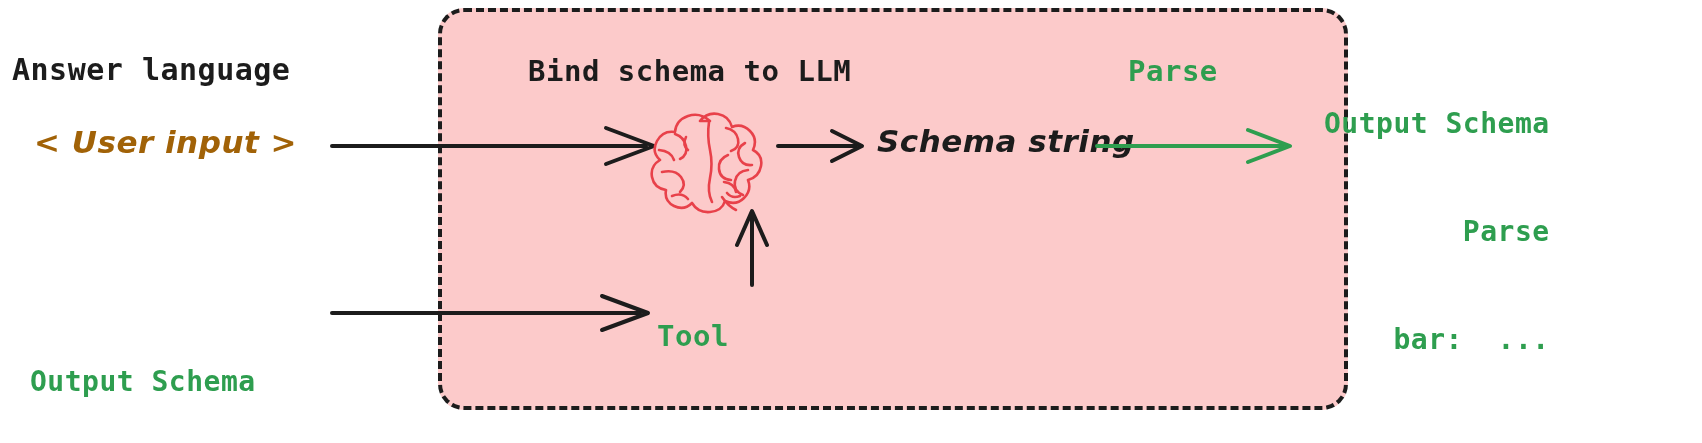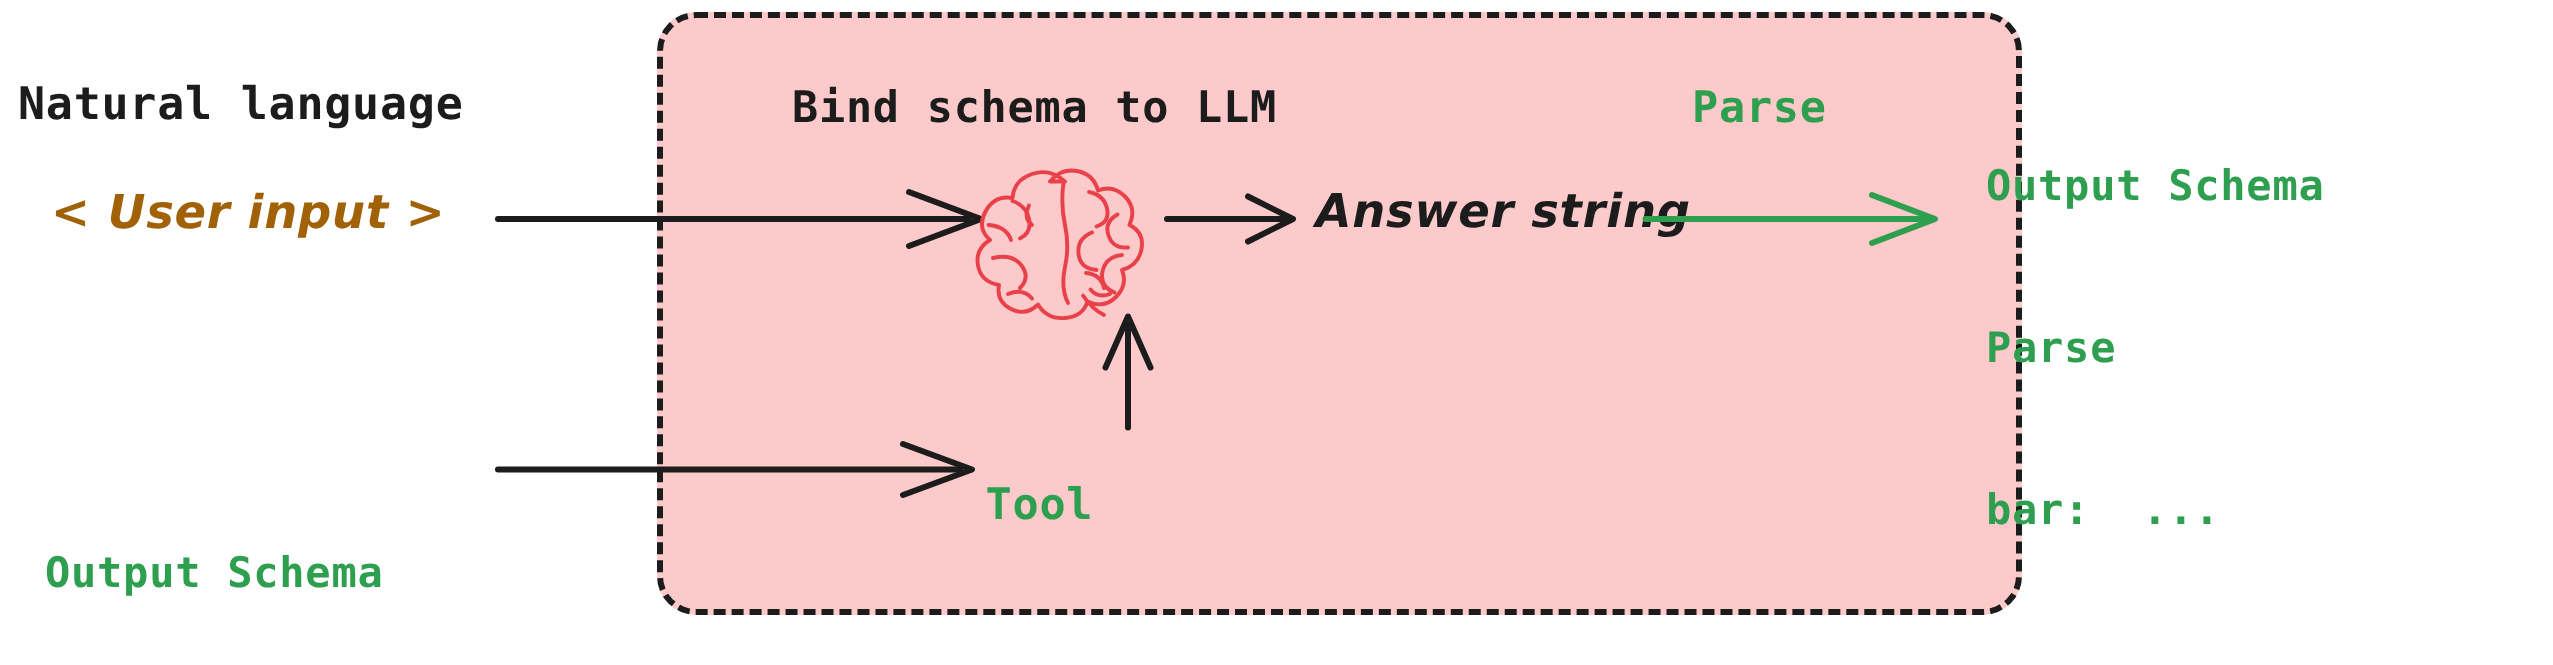--- a/index.html
+++ b/index.html
@@ -76,51 +76,51 @@
   }
 
   .schema-block {
     color: #2E9E4F;
     font-size: 28px;
     line-height: 36px;
   }
   #input-schema-block { left: 30px; top: 292px; }
   #output-schema-block { left: 1324px; top: 34px; }
 
-  .schema-line { white-space: pre; }
+  .schema-line { white-space: pre; text-align: right; }
 
   
   #art {
     left: 0; top: 0;
     width: 1702px; height: 443px;
     pointer-events: none;
   }
 </style>
 </head>
 <body>
 
 <div id="canvas">
 
   <div class="abs" id="llm-box"></div>
 
-  <div class="abs mono" id="natural-language-title">Natural language</div>
+  <div class="abs mono" id="natural-language-title">Answer language</div>
 
   <div class="abs hand" id="user-input-text">&lt; User input &gt;</div>
 
   <div class="abs mono schema-block" id="input-schema-block">
     <div class="schema-line">Output Schema</div>
     
     
   </div>
 
   <div class="abs mono" id="bind-schema-title">Bind schema to LLM</div>
 
   <div class="abs mono" id="parse-label">Parse</div>
 
-  <div class="abs hand" id="answer-string-text">Answer string</div>
+  <div class="abs hand" id="answer-string-text">Schema string</div>
 
   <div class="abs mono" id="tool-label">Tool</div>
 
   <div class="abs mono schema-block" id="output-schema-block">
     <div class="schema-line">Output Schema</div>
     <div class="schema-line">Parse</div>
     <div class="schema-line">bar:  ...</div>
   </div>
 
   <svg class="abs" id="art" viewBox="0 0 1702 443">

